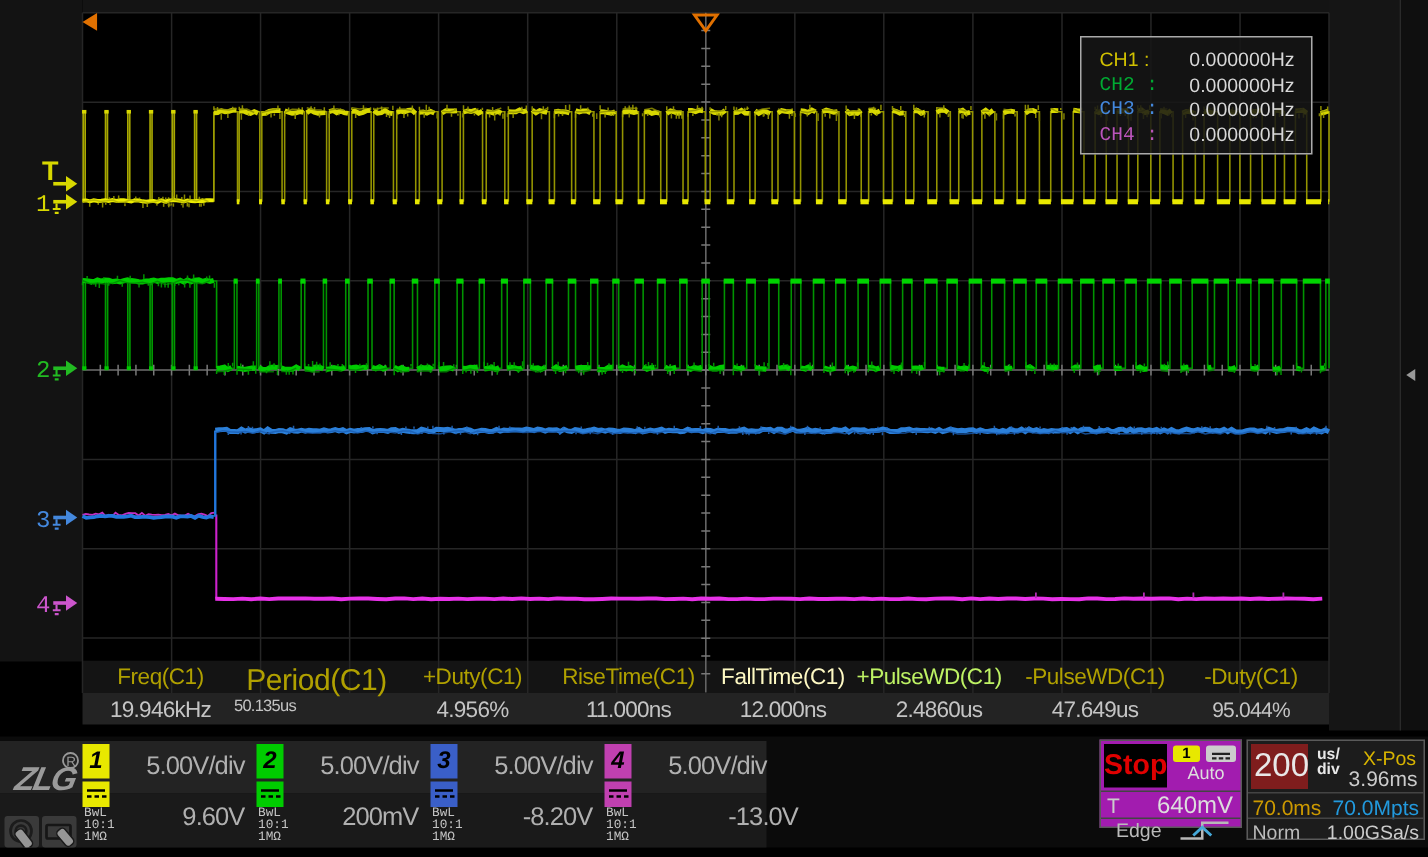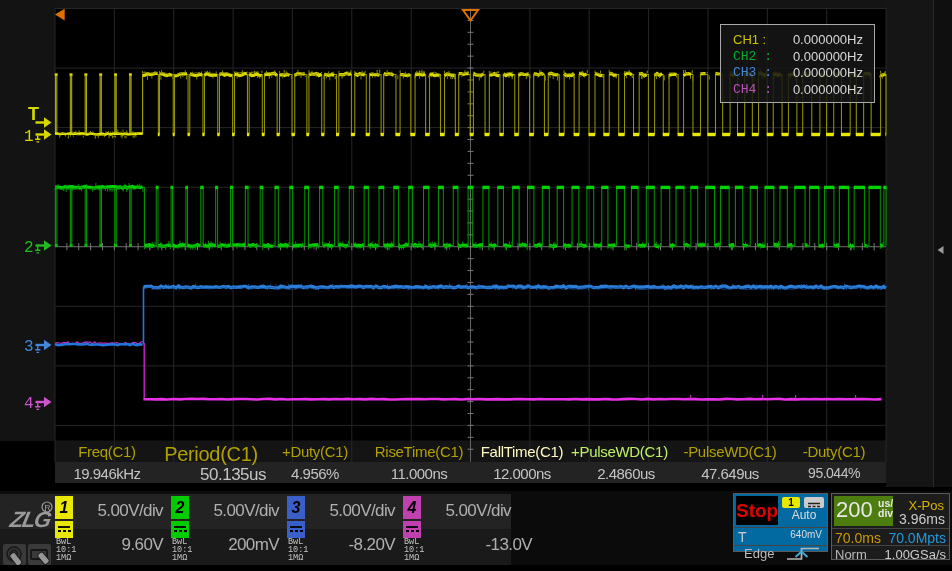--- a/index.html
+++ b/index.html
@@ -422,21 +422,21 @@
 <div style="position:absolute;left:12px;top:39.5px;color:#4488dd;font-family:'Liberation Mono',monospace">CH3 :</div>
       <div style="position:absolute;right:11px;top:39.5px;color:#d8d8d8">0.000000Hz</div>
 <div style="position:absolute;left:12px;top:56.5px;color:#bb55bb;font-family:'Liberation Mono',monospace">CH4 :</div>
       <div style="position:absolute;right:11px;top:56.5px;color:#d8d8d8">0.000000Hz</div>
 </div>
 
 <div class="abs" style="left:55px;top:462px;width:831px;height:21px;background:#232323"></div>
 <div class="abs" style="left:52px;top:442.5px;width:110px;text-align:center;font-size:15px;letter-spacing:-0.3px;color:#b0a000">Freq(C1)</div>
 <div class="abs" style="left:52px;top:464.5px;width:110px;text-align:center;font-size:15px;letter-spacing:-0.5px;color:#c4c4c4">19.946kHz</div>
 <div class="abs" style="left:156px;top:442.5px;width:110px;text-align:center;font-size:20px;letter-spacing:-0.3px;color:#b0a000">Period(C1)</div>
-<div class="abs" style="left:156px;top:464.5px;width:110px;text-align:right;font-size:17px;letter-spacing:-0.5px;color:#c4c4c4">50.135us</div>
+<div class="abs" style="left:156px;top:464.5px;width:110px;text-align:left;font-size:11px;letter-spacing:-0.5px;color:#c4c4c4">50.135us</div>
 <div class="abs" style="left:260px;top:442.5px;width:110px;text-align:center;font-size:15px;letter-spacing:-0.3px;color:#b0a000">+Duty(C1)</div>
 <div class="abs" style="left:260px;top:464.5px;width:110px;text-align:center;font-size:15px;letter-spacing:-0.5px;color:#c4c4c4">4.956%</div>
 <div class="abs" style="left:364px;top:442.5px;width:110px;text-align:center;font-size:15px;letter-spacing:-0.3px;color:#b0a000">RiseTime(C1)</div>
 <div class="abs" style="left:364px;top:464.5px;width:110px;text-align:center;font-size:15px;letter-spacing:-0.5px;color:#c4c4c4">11.000ns</div>
 <div class="abs" style="left:467px;top:442.5px;width:110px;text-align:center;font-size:15px;letter-spacing:-0.3px;color:#fef9c3">FallTime(C1)</div>
 <div class="abs" style="left:467px;top:464.5px;width:110px;text-align:center;font-size:15px;letter-spacing:-0.5px;color:#c4c4c4">12.000ns</div>
 <div class="abs" style="left:571px;top:442.5px;width:110px;font-size:15px;letter-spacing:-0.3px;color:#bef264">+PulseWD(C1)</div>
 <div class="abs" style="left:571px;top:464.5px;width:110px;text-align:center;font-size:15px;letter-spacing:-0.5px;color:#c4c4c4">2.4860us</div>
 <div class="abs" style="left:675px;top:442.5px;width:110px;text-align:center;font-size:15px;letter-spacing:-0.3px;color:#b0a000">-PulseWD(C1)</div>
 <div class="abs" style="left:675px;top:464.5px;width:110px;text-align:center;font-size:15px;letter-spacing:-0.5px;color:#c4c4c4">47.649us</div>
@@ -492,40 +492,40 @@
 <div class="abs" style="left:307px;top:534.5px;width:88px;text-align:right;font-size:17px;letter-spacing:-0.6px;color:#b0b0b0">-8.20V</div>
 <div class="abs" style="left:403px;top:496px;width:18px;height:23px;background:#c040b0;color:#000;font-weight:bold;font-style:italic;text-align:center;font-size:16px;line-height:23px">4</div>
 <div class="abs" style="left:403px;top:521px;width:18px;height:17px;background:#c040b0">
 <svg width="18" height="17">
         <path d="M3 6h12" stroke="#000" stroke-width="1.8"></path>
         <path d="M3 10h3 M8 10h3 M13 10h3" stroke="#000" stroke-width="1.8"></path>
       </svg></div>
 <div class="abs" style="left:404px;top:539px;width:30px;font-size:8.5px;line-height:7.9px;color:#c4c4c4;font-family:'Liberation Mono',monospace">BwL<br>10:1<br>1MΩ</div>
 <div class="abs" style="left:423px;top:501px;width:88px;text-align:right;font-size:17px;letter-spacing:-0.6px;color:#b0b0b0">5.00V/div</div>
 <div class="abs" style="left:444px;top:534.5px;width:88px;text-align:right;font-size:17px;letter-spacing:-0.6px;color:#b0b0b0">-13.0V</div>
-<div class="abs" style="left:733px;top:493px;width:95px;height:59px;background:#0369a1;border:1px solid #5a5a5a">
+<div class="abs" style="left:733px;top:493px;width:95px;height:59px;background:#a21caf;border:1px solid #5a5a5a">
 <div style="position:absolute;left:2px;top:2px;width:42px;height:29px;background:#000;color:#e00000;font-weight:bold;font-size:19px;text-align:center;line-height:29px">Stop</div>
 <div style="position:absolute;left:48px;top:3px;width:18px;height:11px;background:#e8e800;border-radius:2px;color:#000;font-size:10px;font-weight:bold;text-align:center;line-height:11px">1</div>
 <div style="position:absolute;left:70px;top:3px;width:20px;height:11px;background:#ccc;border-radius:2px"><svg width="20" height="11">
           <path d="M4 3.5h12" stroke="#222" stroke-width="1.5"></path>
           <path d="M4 6.5h3 M8.5 6.5h3 M13 6.5h3" stroke="#222" stroke-width="1.5"></path>
         </svg></div>
 <div style="position:absolute;left:48px;top:14px;width:44px;text-align:center;color:#ddd;font-size:12px">Auto</div>
 <div style="position:absolute;left:0;top:33px;width:100%;border-top:1px solid #444"></div>
 <div style="position:absolute;left:4px;top:35px;color:#ccc;font-size:14px">T</div>
-<div style="position:absolute;right:5px;top:35px;color:#ddd;font-size:10px">640mV</div>
+<div style="position:absolute;right:5px;top:35px;color:#ddd;font-size:16px">640mV</div>
 <div style="position:absolute;left:0;top:51px;width:100%;border-top:1px solid #444"></div>
 <div style="position:absolute;left:10px;top:52px;color:#bbb;font-size:13px">Edge</div>
 <svg style="position:absolute;left:51px;top:52px" width="38" height="15">
         <path d="M2 13 H16.5 V2.5 H34" stroke="#b8b8b8" stroke-width="1.7" fill="none"></path>
         <path d="M10.5 11 L16.5 5.5 L22.5 11" stroke="#45a8d8" stroke-width="2" fill="none"></path>
       </svg>
 </div>
 <div class="abs" style="left:831px;top:493px;width:119px;height:67px;background:#1c1c1c;border:1px solid #5a5a5a">
-<div style="position:absolute;left:2px;top:2px;width:59px;height:30px;background:#4d7c0f;color:#e8e8e8">
+<div style="position:absolute;left:2px;top:2px;width:38px;height:30px;background:#7f1d1d;color:#e8e8e8">
 <span style="position:absolute;left:2px;top:1px;font-size:22px">200</span>
 <span style="position:absolute;left:44px;top:3px;font-size:10.5px;line-height:9.5px;font-weight:bold">us/<br>div</span>
       </div>
 <div style="position:absolute;right:5px;top:4px;color:#d8b400;font-size:13px">X-Pos</div>
 <div style="position:absolute;right:4px;top:17px;color:#ccc;font-size:14px">3.96ms</div>
 <div style="position:absolute;left:0;top:34px;width:100%;border-top:1px solid #444"></div>
 <div style="position:absolute;left:3px;top:36px;color:#cc9900;font-size:14px">70.0ms</div>
 <div style="position:absolute;right:3px;top:36px;color:#2299dd;font-size:14px">70.0Mpts</div>
 <div style="position:absolute;left:0;top:51px;width:100%;border-top:1px solid #444"></div>
 <div style="position:absolute;left:3px;top:53px;color:#bbb;font-size:13px">Norm</div>

